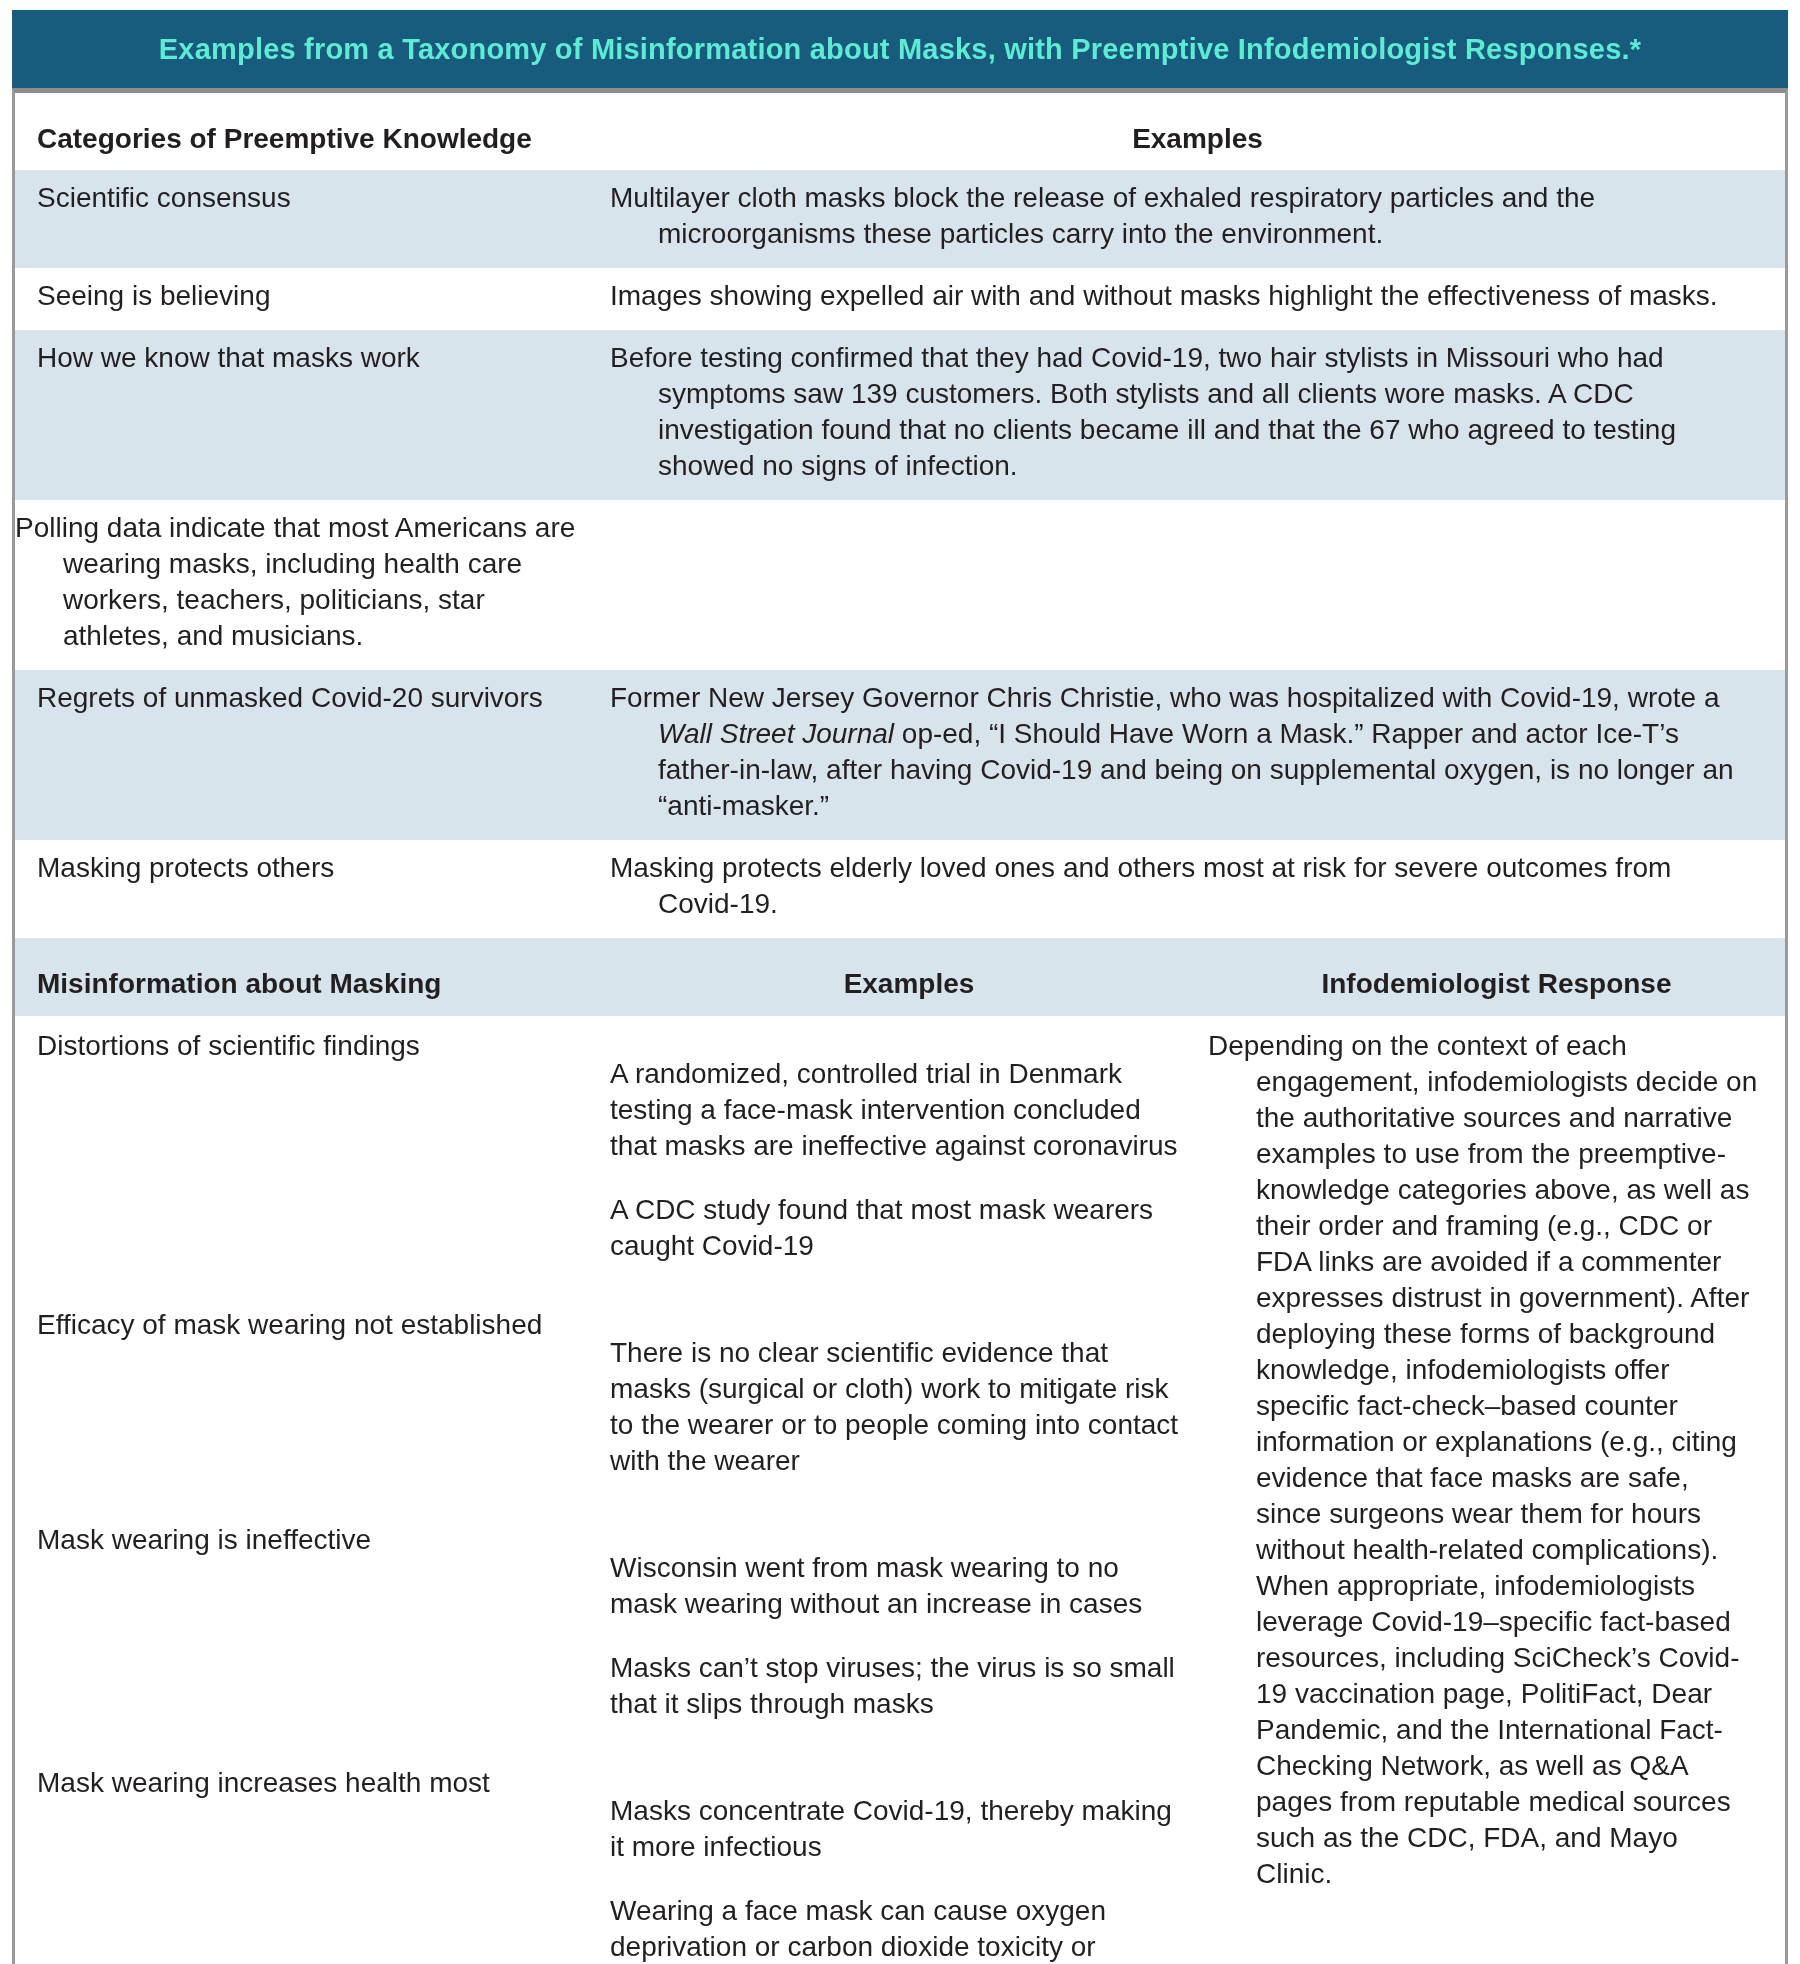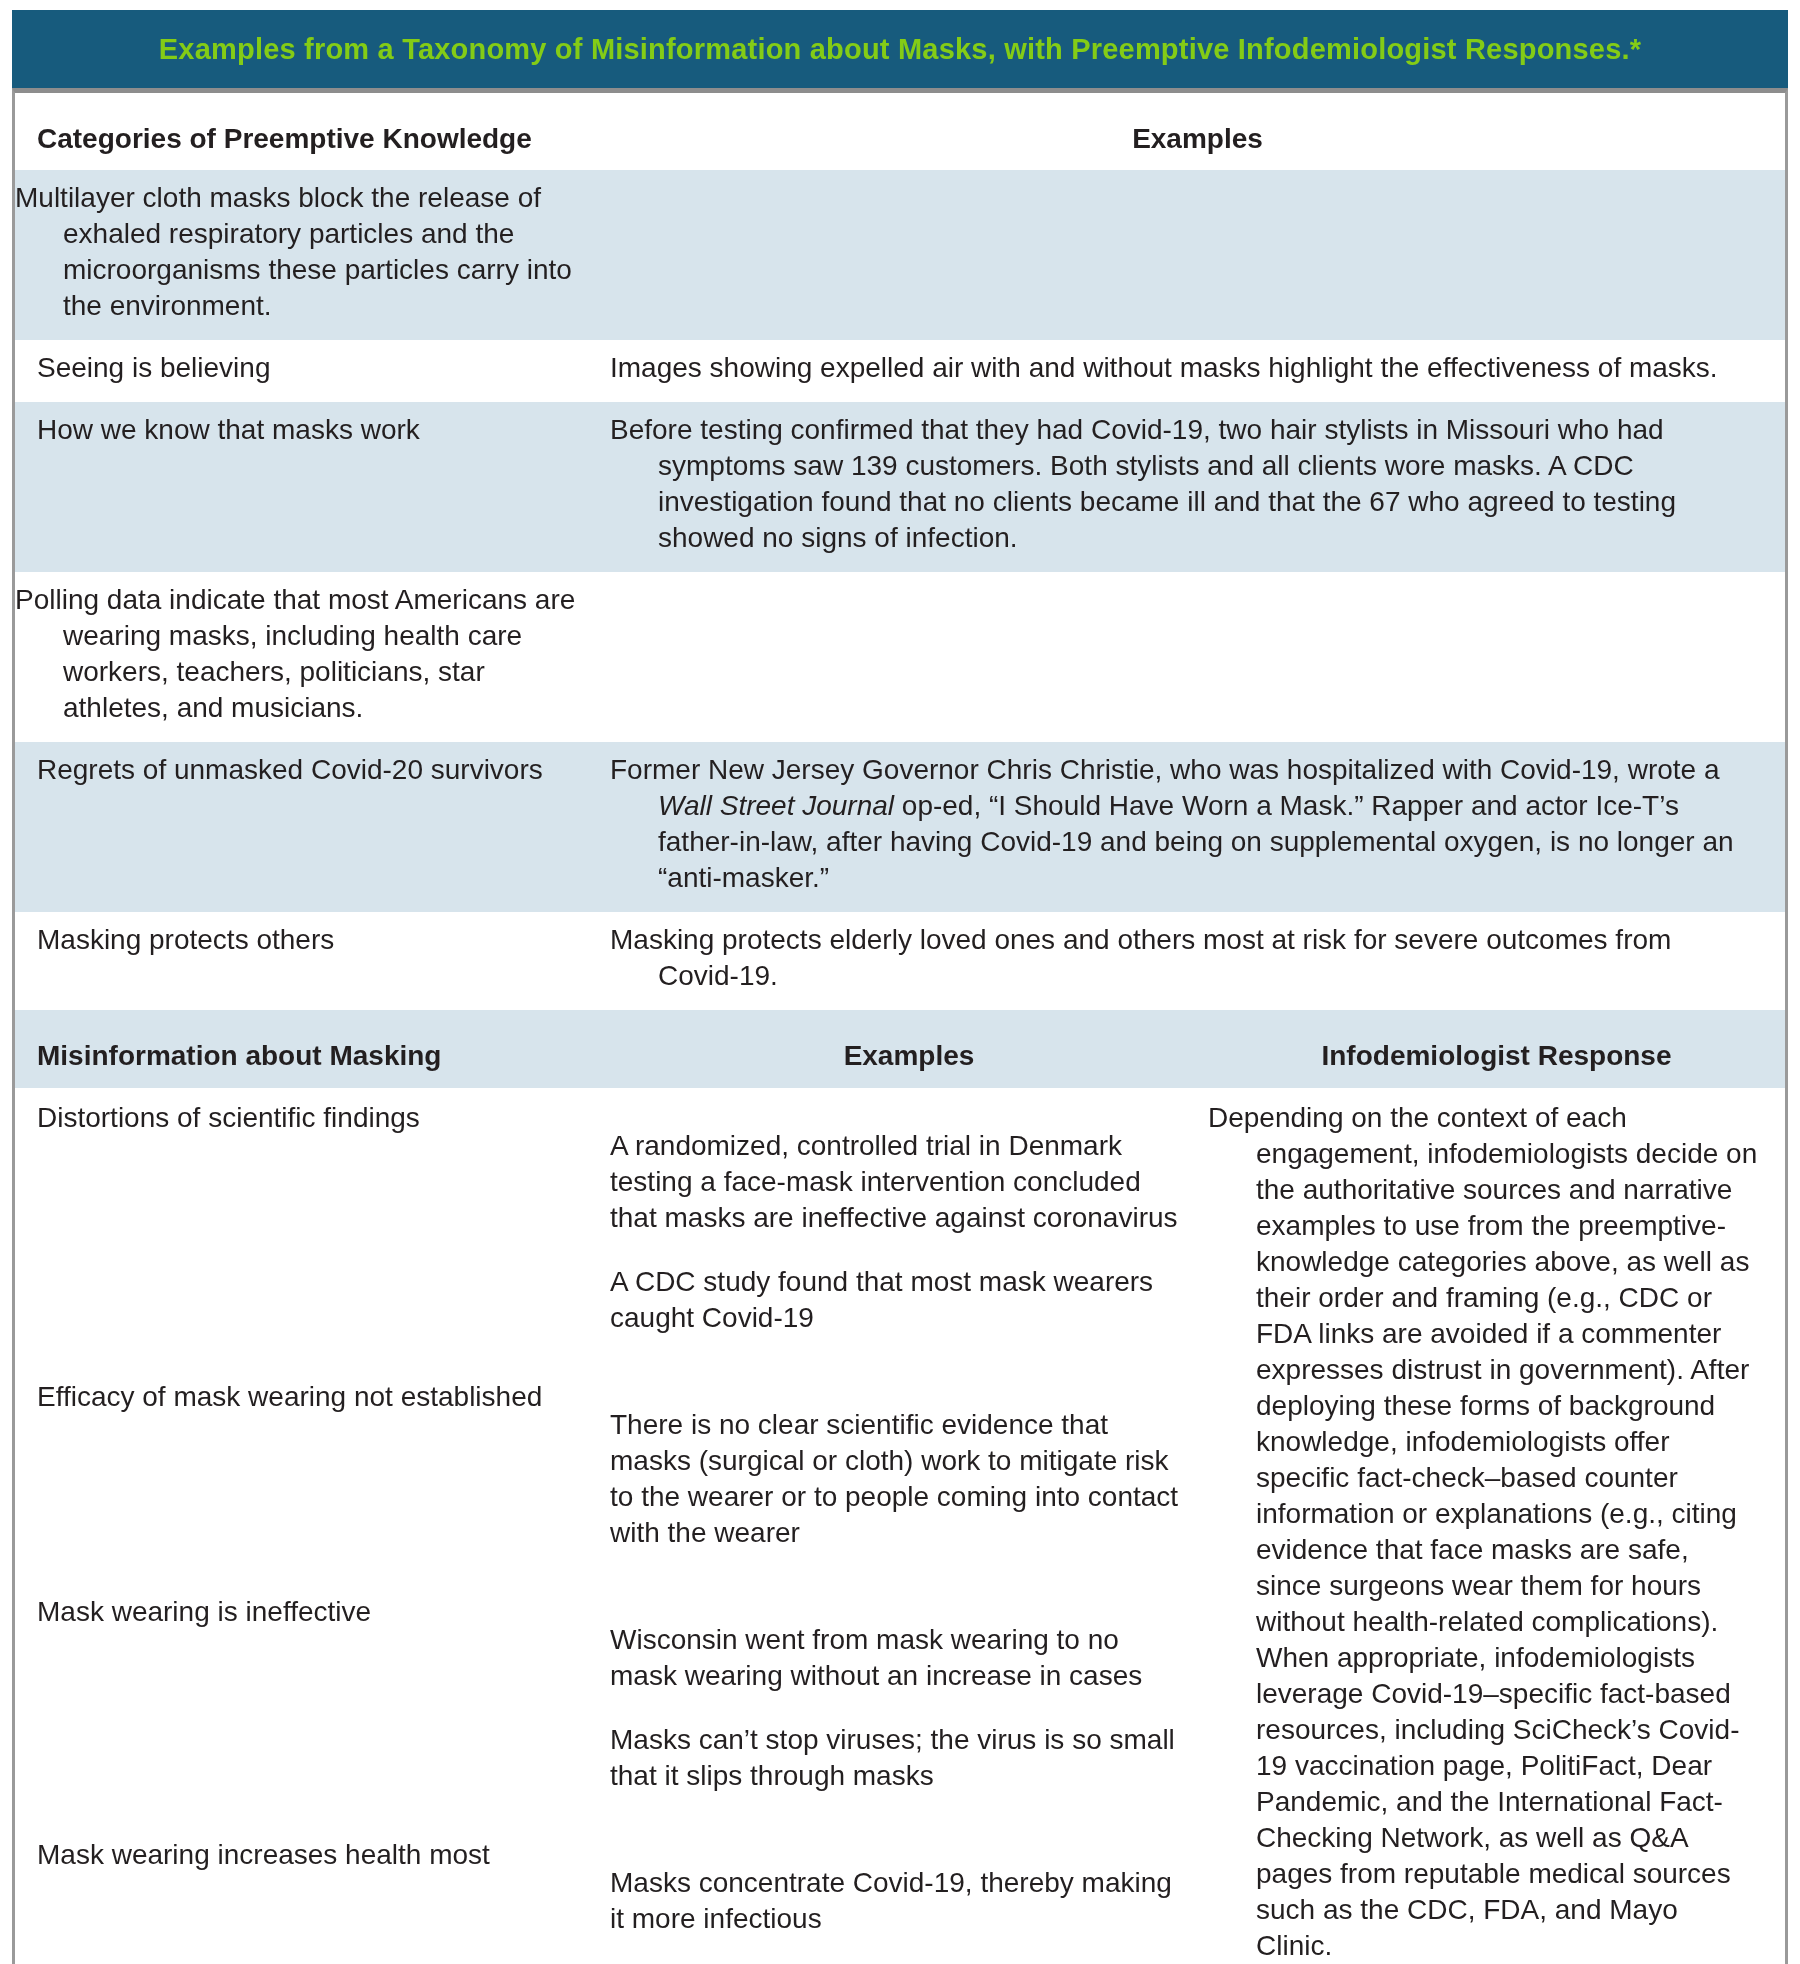--- a/index.html
+++ b/index.html
@@ -18,21 +18,21 @@
   }
   
   .title-bar {
     background: #175b7d;
     height: 78px;
     display: flex;
     align-items: center;
     justify-content: center;
   }
   .title-bar .title-text {
-    color: #84cc16;
+    color: #5eead4;
     font-weight: bold;
     font-size: 29px;
     letter-spacing: 0.2px;
   }
   
   .table-body {
     border-top: 5px solid #8d8d8d;
     border-left: 3px solid #9a9a9a;
     border-right: 3px solid #9a9a9a;
     border-bottom: 7px solid #7d7d7d;
@@ -104,20 +104,23 @@
   </div>
 
   <div class="table-body">
 
     <div class="s1-grid hdr1">
       <div class="h-cat">Categories of Preemptive Knowledge</div>
       <div class="h-ex">Examples</div>
     </div>
 
     <div class="s1-grid s1-row alt">
+      <div class="cat-cell">
+        <p>Scientific consensus</p>
+      </div>
       <div class="ex-cell">
         <p>Multilayer cloth masks block the release of exhaled respiratory particles and the microorganisms these particles carry into the environment.</p>
       </div>
     </div>
 
     <div class="s1-grid s1-row">
       <div class="cat-cell">
         <p>Seeing is believing</p>
       </div>
       <div class="ex-cell">

